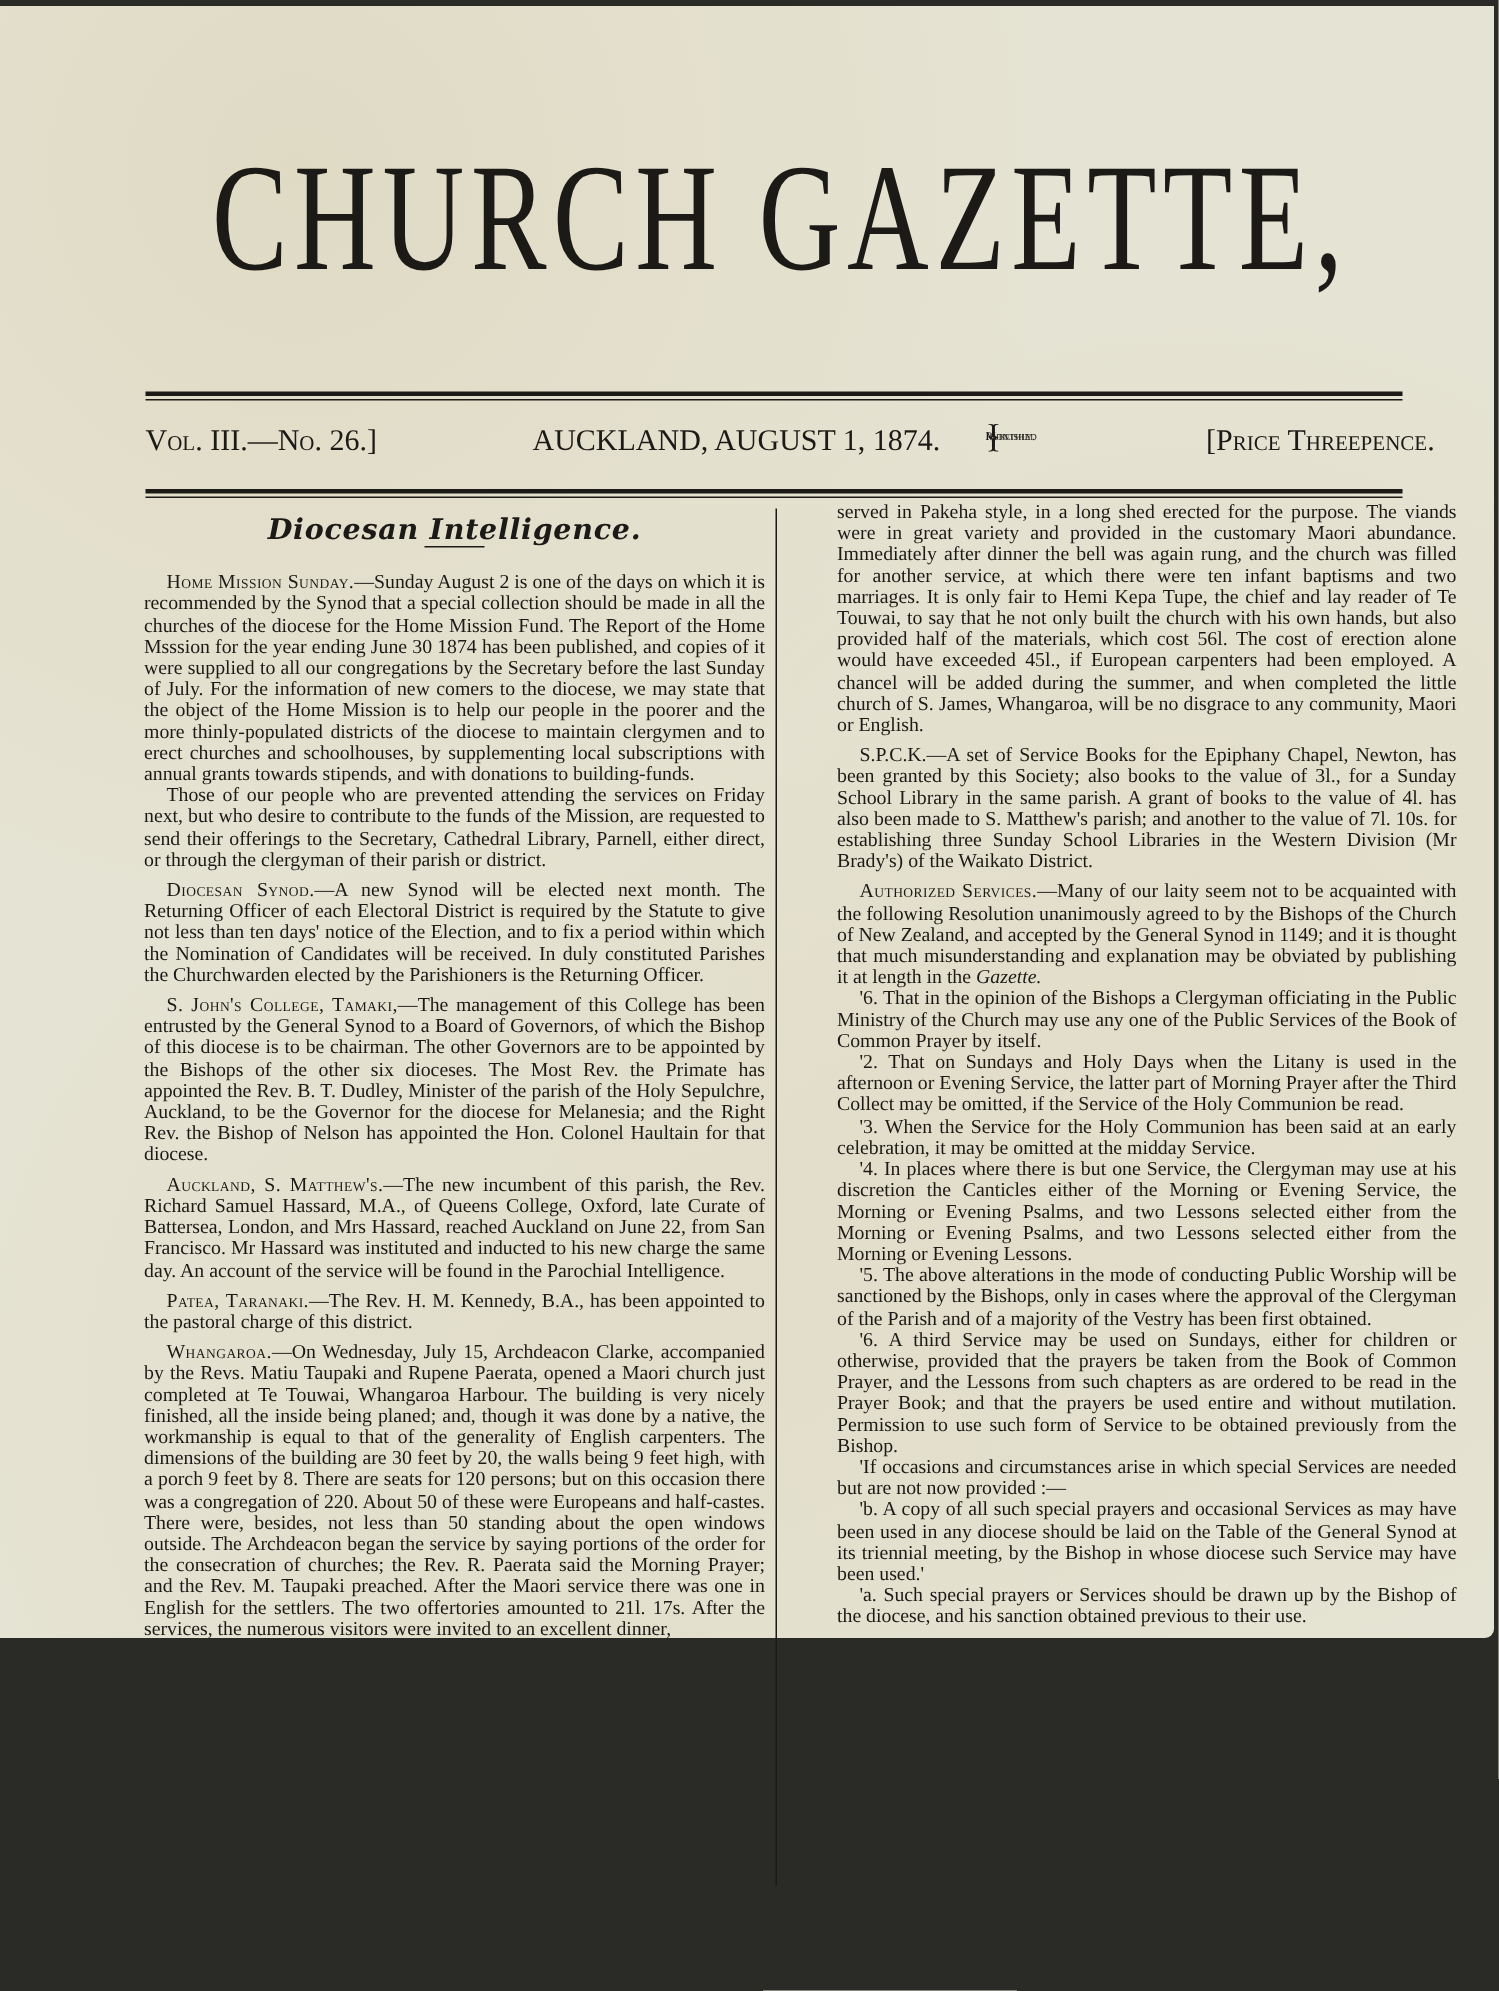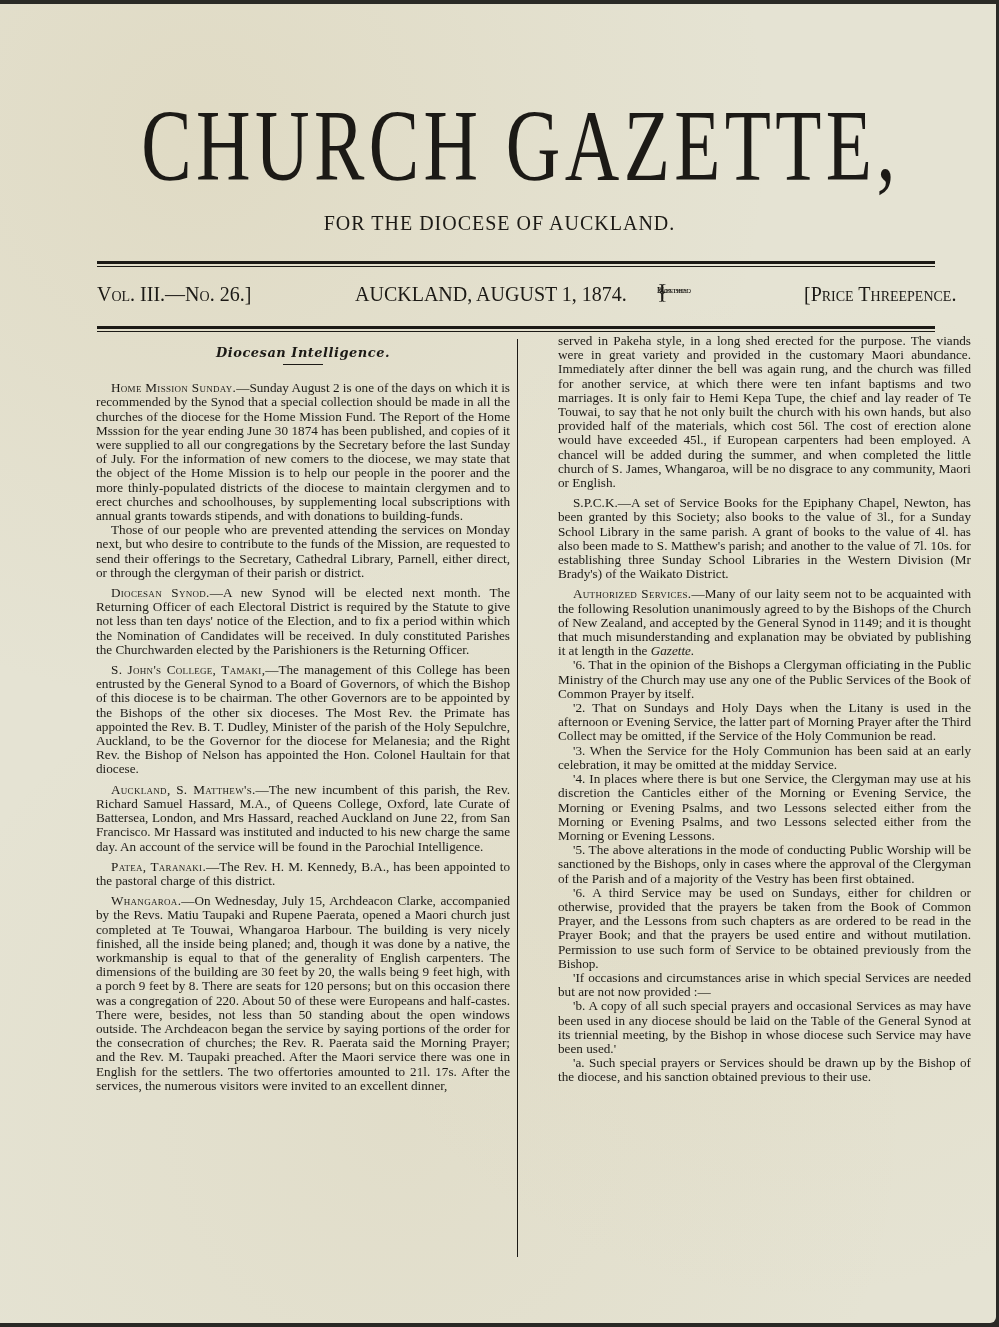--- a/index.html
+++ b/index.html
@@ -3,21 +3,21 @@
 <meta charset="utf-8">
 <style>
   html, body { margin:0; padding:0; }
   body {
     width:999px; height:1327px; overflow:hidden;
     background:#2a2a26;
     font-family:"DejaVu Serif","Liberation Serif",serif;
     color:#1c1a16;
   }
   .page {
-    position:absolute; left:0; top:4px; width:996px; height:1319px;
+    position:absolute; left:0; top:4px; width:996px; height:1088px;
     background:#e5e3d3;
     background-image:
       radial-gradient(circle at 20% 10%, rgba(200,180,130,0.18), transparent 40%),
       radial-gradient(circle at 80% 60%, rgba(200,180,130,0.12), transparent 45%),
       radial-gradient(circle at 40% 85%, rgba(190,170,120,0.10), transparent 40%);
     border-bottom-right-radius:6px;
   }
   .masthead {
     position:absolute; left:95px; top:92px; width:850px; text-align:center;
     font-family:"Liberation Serif","DejaVu Serif",serif;
@@ -56,33 +56,32 @@
     font-size:13.2px; line-height:14.2px; text-align:justify;
     font-family:"Liberation Serif","DejaVu Serif",serif;
   }
   .left { left:96px; width:414px; }
   .right { left:558px; width:413px; top:330px;font-family:Liberation Serif, serif; }
   .col p { margin:0 0 6px 0; text-indent:15px; }
   .col p.cont { text-indent:0; }
   .col p.tight { margin-bottom:0; }
   .section-head {
     text-align:center; font-family:"DejaVu Serif",serif; font-weight:bold;
-    font-size:13px; font-style:italic; margin:6px 0 4px; letter-spacing:0.5px;
+    font-size:19px; font-style:italic; margin:6px 0 4px; letter-spacing:0.5px;
   }
   .short-rule { width:40px; height:1px; background:#1c1a16; margin:0 auto 16px; }
   .lead { font-variant:small-caps; letter-spacing:0.3px; }
   .it { font-style:italic; }
 </style>
 </head>
 <body>
 
 <div class="page">
 
   <div class="masthead">CHURCH GAZETTE,</div>
-  <div class="subtitle">FOR THE DIOCESE OF AUCKLAND.</div>
 
   <div class="rule-thick r1"></div>
 
   <div class="dateline">
     <span class="vol sc">Vol. III.—No. 26.]</span>
     <span class="place">AUCKLAND, AUGUST 1, 1874.</span>
     <span class="pub">
       <span class="br">{</span>
       <span class="b sc">
         <span>Published</span><br>
@@ -97,21 +96,21 @@
 
   <div class="col-divider"></div>
 
   <div class="col left">
     <div class="section-head">Diocesan Intelligence.</div>
     <div class="short-rule"></div>
 
     <p class="tight">
       <span class="lead">Home Mission Sunday.</span><span>—Sunday August 2 is one of the days on which it is recommended by the Synod that a special collection should be made in all the churches of the diocese for the Home Mission Fund. The Report of the Home Msssion for the year ending June 30 1874 has been published, and copies of it were supplied to all our congregations by the Secretary before the last Sunday of July. For the information of new comers to the diocese, we may state that the object of the Home Mission is to help our people in the poorer and the more thinly-populated districts of the diocese to maintain clergymen and to erect churches and schoolhouses, by supplementing local subscriptions with annual grants towards stipends, and with donations to building-funds.</span>
     </p>
-    <p>Those of our people who are prevented attending the services on Monday next, but who desire to contribute to the funds of the Mission, are requested to send their offerings to the Secretary, Cathedral Library, Parnell, either direct, or through the clergyman of their parish or district.</p>
+    <p>Those of our people who are prevented attending the services on Friday next, but who desire to contribute to the funds of the Mission, are requested to send their offerings to the Secretary, Cathedral Library, Parnell, either direct, or through the clergyman of their parish or district.</p>
 
     <p>
       <span class="lead">Diocesan Synod.</span><span>—A new Synod will be elected next month. The Returning Officer of each Electoral District is required by the Statute to give not less than ten days' notice of the Election, and to fix a period within which the Nomination of Candidates will be received. In duly constituted Parishes the Churchwarden elected by the Parishioners is the Returning Officer.</span>
     </p>
 
     <p>
       <span class="lead">S. John's College, Tamaki,</span><span>—The management of this College has been entrusted by the General Synod to a Board of Governors, of which the Bishop of this diocese is to be chairman. The other Governors are to be appointed by the Bishops of the other six dioceses. The Most Rev. the Primate has appointed the Rev. B. T. Dudley, Minister of the parish of the Holy Sepulchre, Auckland, to be the Governor for the diocese for Melanesia; and the Right Rev. the Bishop of Nelson has appointed the Hon. Colonel Haultain for that diocese.</span>
     </p>
 
     <p>

